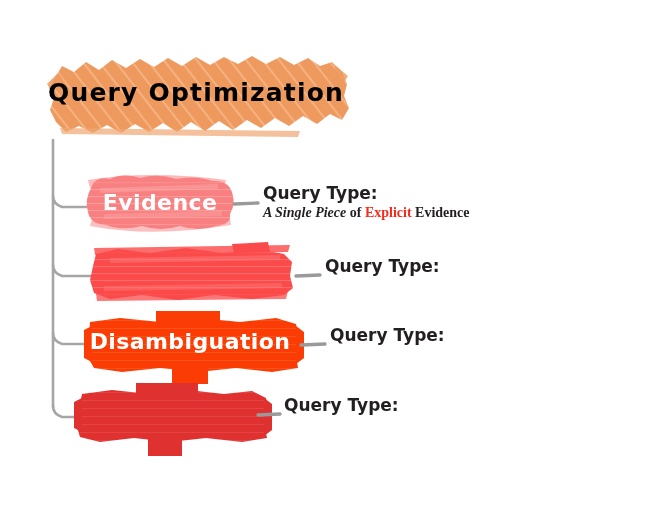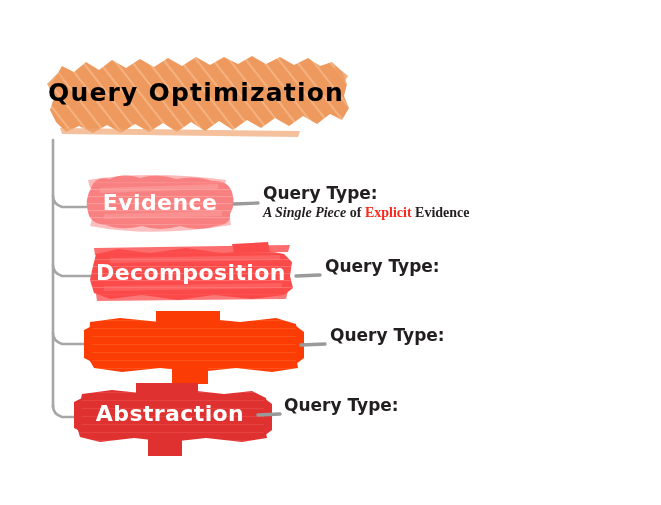--- a/index.html
+++ b/index.html
@@ -156,25 +156,22 @@
     </g>
   </svg>
 
   <div id="title-node">
     <div class="title-text" style="color: #000000;">Query Optimization</div>
   </div>
 
   <div class="node" id="node-0">
     <div class="node-text">Evidence</div>
   </div>
-  <div class="node" id="node-1">
-    <div class="node-text">Decomposition</div>
-  </div>
-  <div class="node" id="node-3">
-    <div class="node-text">Abstraction</div>
+  <div class="node" id="node-2">
+    <div class="node-text">Disambiguation</div>
   </div>
 
   <div class="anno" id="anno-0">
     <span class="lbl">Query Type:</span>
     <span class="desc">
       <span class="it">A Single Piece</span><span class="of"> of </span><span class="accent" style="color: rgb(249, 42, 28);">Explicit</span><span> Evidence</span>
     </span>
   </div>
   <div class="anno" id="anno-1">
     <span class="lbl">Query Type:</span>

